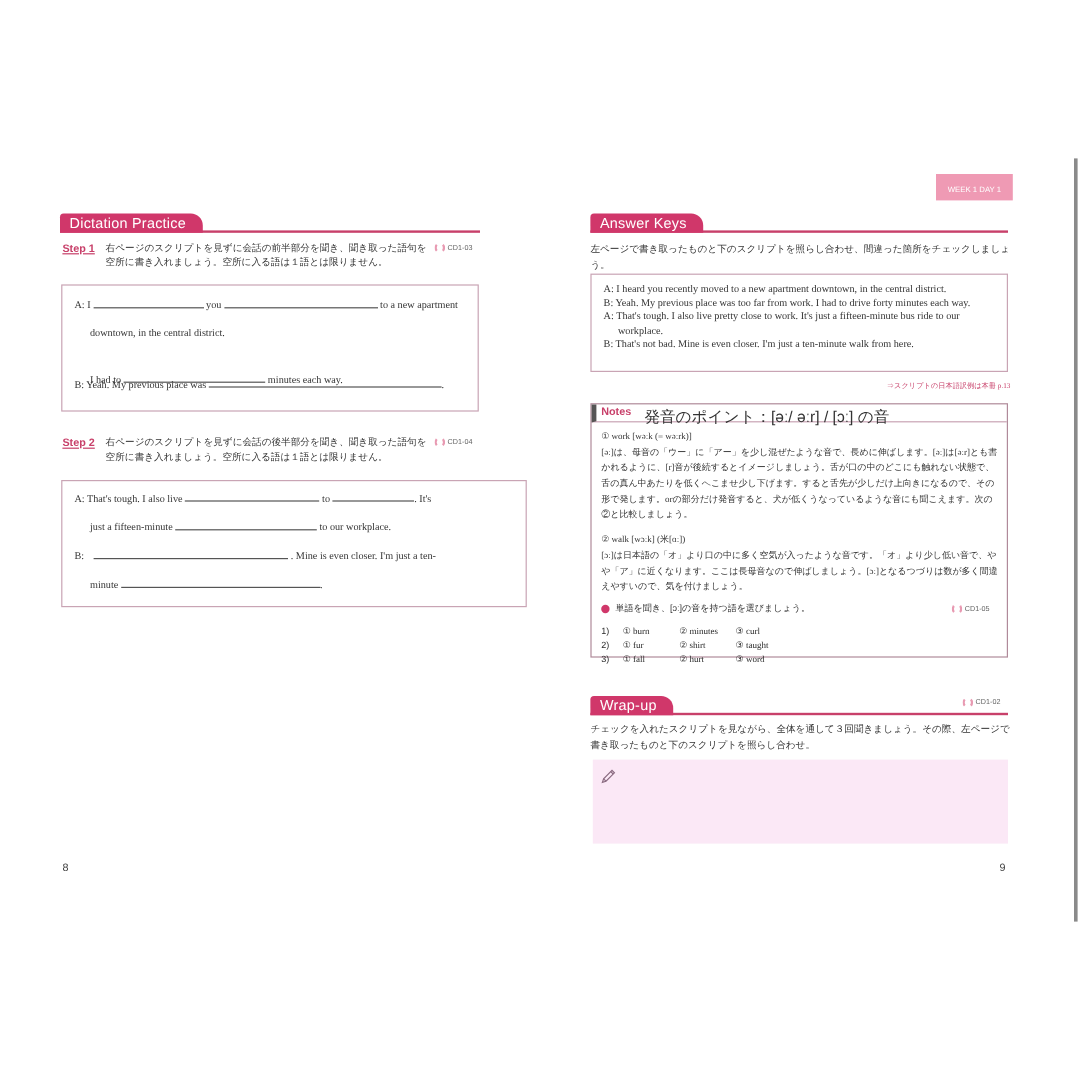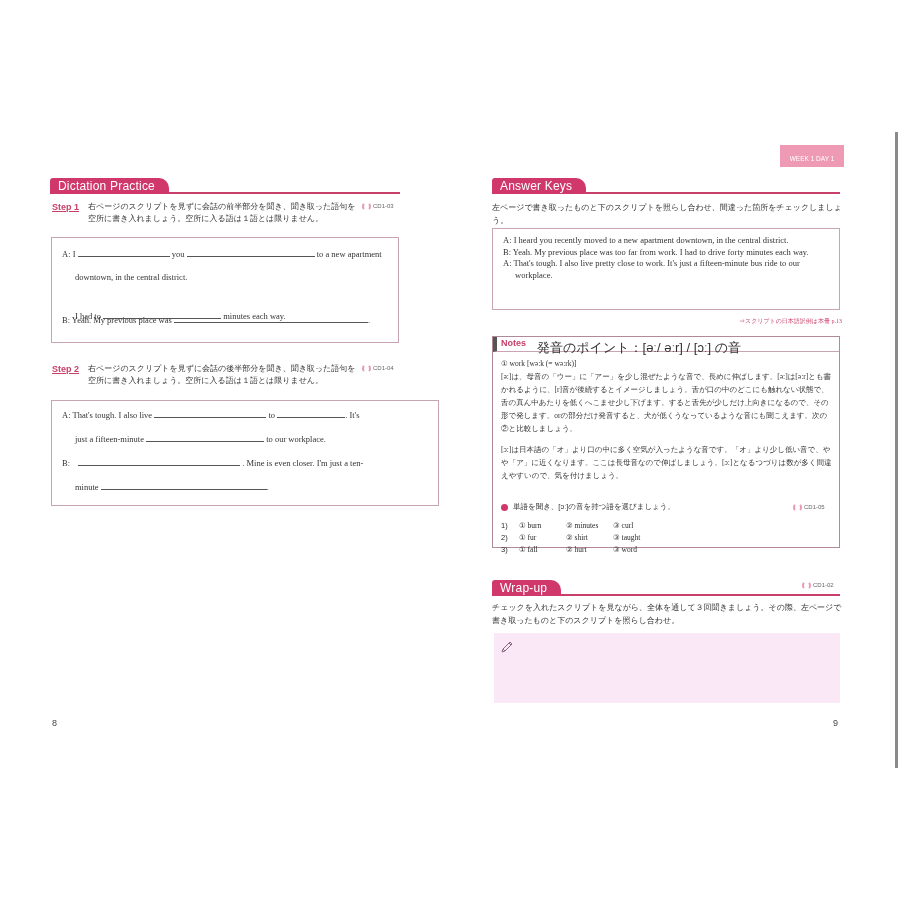--- a/index.html
+++ b/index.html
@@ -137,32 +137,34 @@
   <div class="section-header" style="left:42px; top:178px; width:348px;">
     <div class="section-tab">Answer Keys</div>
   </div>
 
   <div class="para" style="left:42px; top:201px; width:350px;">左ページで書き取ったものと下のスクリプトを照らし合わせ、間違った箇所をチェックしましょう。</div>
 
   <div class="box" style="left:42px; top:228px; width:348px; height:82px; padding:6px 8px;">
     <div class="answer-line">A: I heard you recently moved to a new apartment downtown, in the central district.</div>
     <div class="answer-line">B: Yeah.  My previous place was too far from work.  I had to drive forty minutes each way.</div>
     <div class="answer-line">A: That's tough.  I also live pretty close to work.  It's just a fifteen-minute bus ride to our workplace.</div>
+    <div class="answer-line">B: That's not bad.  Mine is even closer.  I'm just a ten-minute walk from here.</div>
   </div>
 
   <div class="note-ref">⇒スクリプトの日本語訳例は本冊 p.13</div>
 
   <div class="notes-box">
     <div class="notes-head">
       <span class="notes-label">Notes</span>
       <span class="notes-title">発音のポイント：[əː/ əːr] / [ɔː] の音</span>
     </div>
     <div class="notes-body">
       <div>① work [wəːk (= wəːrk)]</div>
       <p>[əː]は、母音の「ウー」に「アー」を少し混ぜたような音で、長めに伸ばします。[əː]は[əːr]とも書かれるように、[r]音が後続するとイメージしましょう。舌が口の中のどこにも触れない状態で、舌の真ん中あたりを低くへこませ少し下げます。すると舌先が少しだけ上向きになるので、その形で発します。orの部分だけ発音すると、犬が低くうなっているような音にも聞こえます。次の②と比較しましょう。</p>
+      <div>② walk [wɔːk] (米[ɑː])</div>
       <p>[ɔː]は日本語の「オ」より口の中に多く空気が入ったような音です。「オ」より少し低い音で、やや「ア」に近くなります。ここは長母音なので伸ばしましょう。[ɔː]となるつづりは数が多く間違えやすいので、気を付けましょう。</p>
     </div>
     <div class="bullet-task">
       <span class="bullet-dot"></span><span>単語を聞き、[ɔː]の音を持つ語を選びましょう。</span>
     </div>
     <div class="cd" style="left:300px; top:166px;">
       <span class="cd-icon"></span><span>CD1-05</span>
     </div>
     <div class="choices">
       <div class="choice-row">

